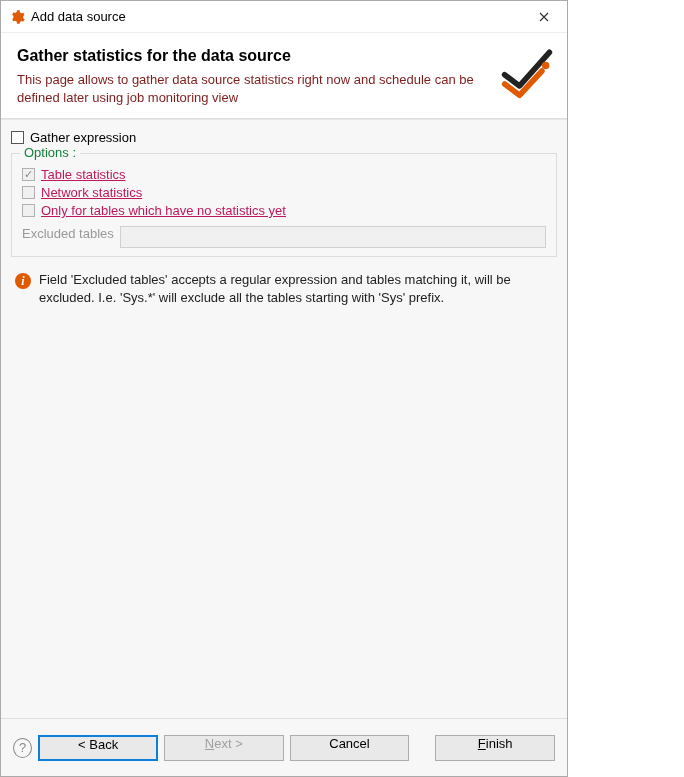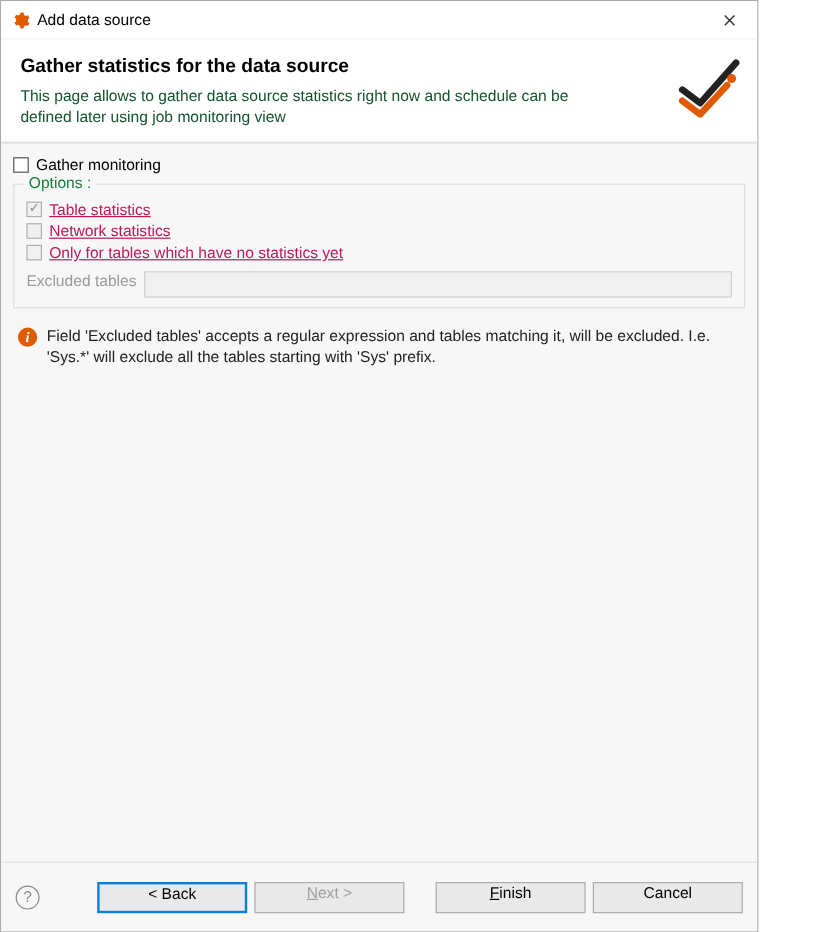--- a/index.html
+++ b/index.html
@@ -6,21 +6,21 @@
   html, body {
     margin: 0; padding: 0;
     width: 684px; height: 777px;
     font-family: "Segoe UI", Tahoma, sans-serif;
     font-size: 13px;
     background: #fff;
     color: #000;
     overflow: hidden;
   }
   .dialog {
-    width: 632px; height: 777px;
+    width: 568px; height: 777px;
     border: 1px solid #aaa;
     display: flex;
     flex-direction: column;
     background: #fff;
   }
   .titlebar {
     height: 32px;
     display: flex;
     align-items: center;
     padding: 0 0 0 8px;
@@ -48,21 +48,21 @@
     border-bottom: 1px solid #ddd;
   }
   .header .heading {
     font-size: 16px;
     font-weight: bold;
     margin-bottom: 6px;
   }
   .header .desc {
     font-size: 13px;
     line-height: 1.35;
-    color: #14532d;
+    color: #7f1d1d;
     max-width: 460px;
   }
   .header .logo {
     position: absolute;
     top: 10px; right: 12px;
     width: 56px; height: 56px;
   }
   .body {
     flex: 1;
     background: #f7f7f7;
@@ -204,21 +204,21 @@
         <polyline points="6,44 22,56 46,30" fill="none" stroke="#e05a00" stroke-width="6" stroke-linecap="round" stroke-linejoin="round"></polyline>
         <circle cx="50" cy="24" r="4" fill="#e05a00"></circle>
       </svg>
     </span>
   </div>
 
   <div class="body">
 
     <div class="chk-row">
       <span class="chk"></span>
-      <span class="chk-label">Gather monitoring</span>
+      <span class="chk-label">Gather expression</span>
     </div>
 
     <div class="group">
       <span class="group-legend">Options :</span>
 
       <div class="chk-row">
         <span class="chk disabled">
             <span class="tick">✓</span>
           </span>
         <span class="chk-label disabled">Table statistics</span>
@@ -250,21 +250,21 @@
 
   <div class="footer">
     <div class="help">?</div>
 
     <div class="btn default">
       <span>&lt; Back</span>
     </div>
     <div class="btn disabled">
       <span><span class="mn">N</span><span>ext &gt;</span></span>
     </div>
+    <div class="btn">
+      <span>Cancel</span>
+    </div>
     <div class="btn" style="margin-left:20px;">
       <span><span class="mn">F</span><span>inish</span></span>
     </div>
-    <div class="btn">
-      <span>Cancel</span>
-    </div>
   </div>
 
 </div>
 
 </body></html>

